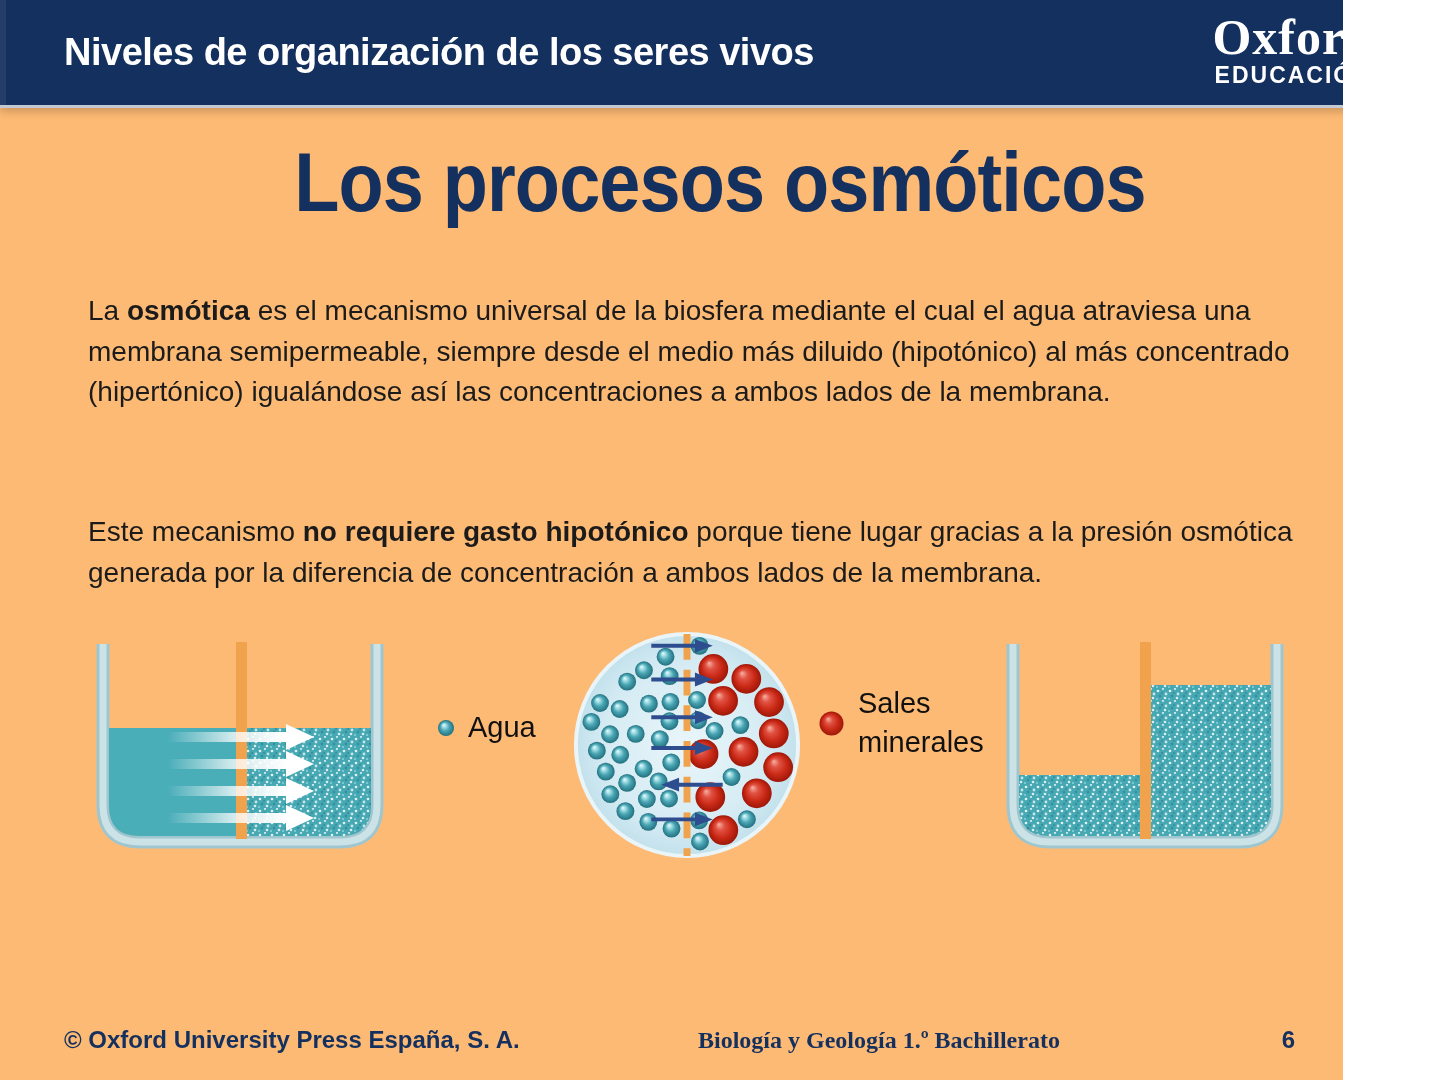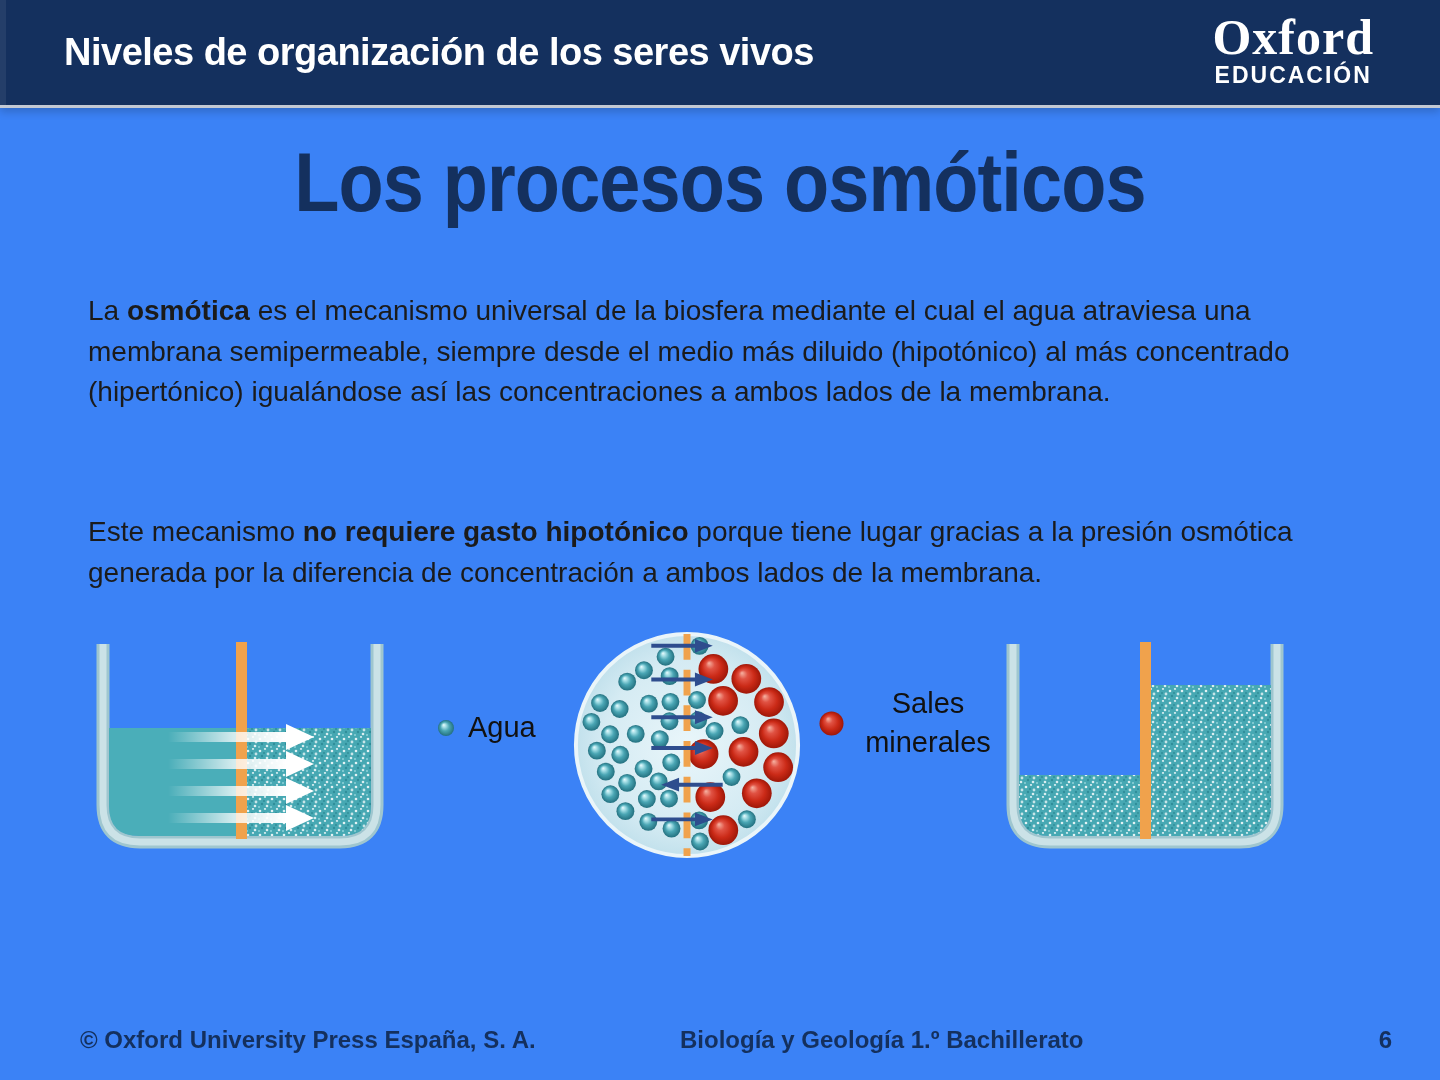--- a/index.html
+++ b/index.html
@@ -1,18 +1,18 @@
 <!DOCTYPE html>
 <html><head>
 <meta charset="utf-8">
 <style>
   html,body{margin:0;padding:0;background:#ffffff;}
   .slide{
-    position:relative; width:1440px; height:1080px; overflow:hidden;
-    background:#3b82f6; font-family:"Liberation Sans", sans-serif;
+    position:relative; width:1332px; height:1080px; overflow:hidden;
+    background:#fdba74; font-family:"Liberation Sans", sans-serif;padding-left:11px;
   }
   
   .topbar{
     position:absolute; top:0; left:0; width:1440px; height:105px;
     background:#14305e; display:flex; align-items:center;
     box-shadow: inset 6px 0 0 rgba(255,255,255,0.07), 0 3px 0 #c3c9d4, 0 7px 8px rgba(0,0,0,0.18);
   }
   .topbar-title{
     padding-left:64px; color:#ffffff; font-size:38px; font-weight:700;
     letter-spacing:-0.5px;
@@ -36,25 +36,25 @@
   .p2{ top:512px; }
   
   .diagram{ position:absolute; top:618px; left:0; width:1440px; height:260px; }
   .beaker-left  { position:absolute; left:90px;  top:22px; width:300px; height:212px; }
   .beaker-right { position:absolute; left:1000px; top:22px; width:290px; height:212px; }
   .microview    { position:absolute; left:568px; top:8px;  width:238px; height:238px; }
   .legend{ position:absolute; display:flex; align-items:center; gap:13px; }
   .legend-water{ left:437px; top:90px; }
   .legend-salts{ left:818px; top:66px; }
   .legend-label{ color:#111111; font-size:29px; line-height:1.35; }
-  .legend-salts .legend-label{ width:140px;text-align:center; }
-  
-  .footer-item{ position:absolute; bottom:26px; color:#14305e; font-size:24px; font-weight:700;margin-left:16px; }
+  .legend-salts .legend-label{ width:140px; }
+  
+  .footer-item{ position:absolute; bottom:26px; color:#14305e; font-size:24px; font-weight:700; }
   .footer-copy{ left:64px; }
-  .footer-book{ left:664px; }
+  .footer-book{ left:698px;font-family:Liberation Serif, serif; }
   .footer-page{ right:48px; }
 </style>
 </head>
 <body>
 
 <div class="slide">
 
   <header class="topbar">
     <div class="topbar-title">Niveles de organización de los seres vivos</div>
     <div class="brand">

